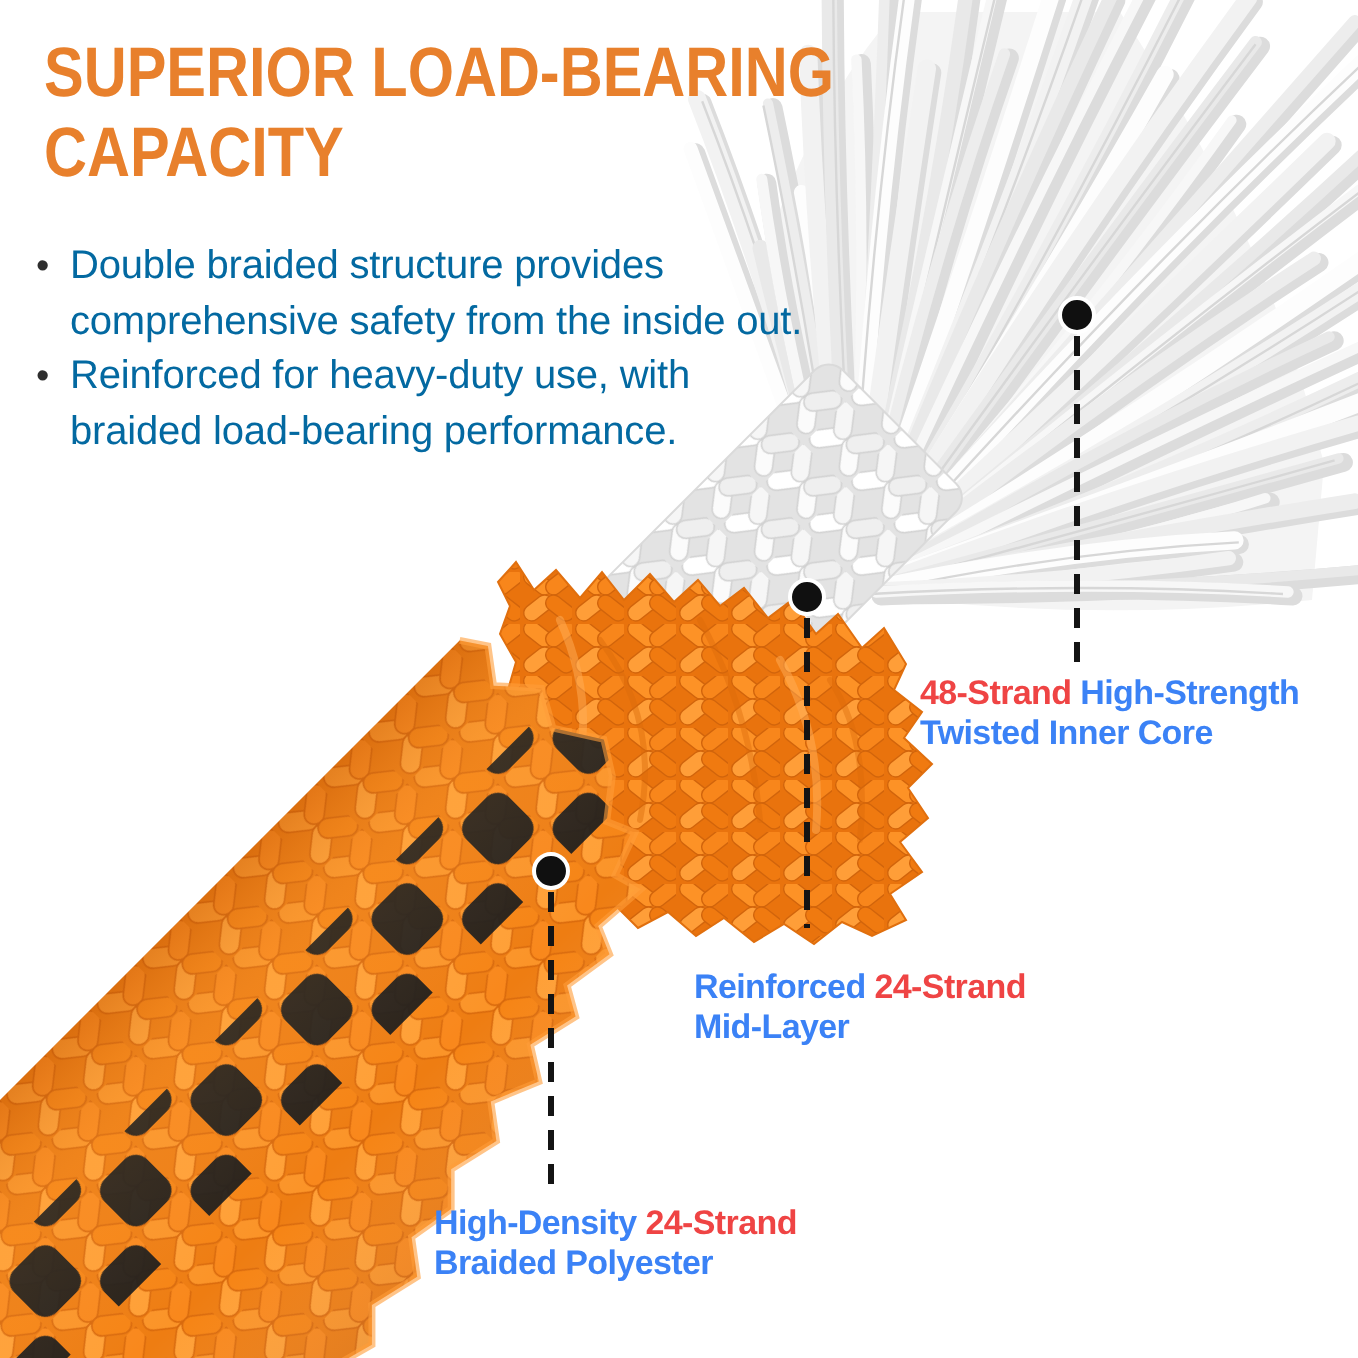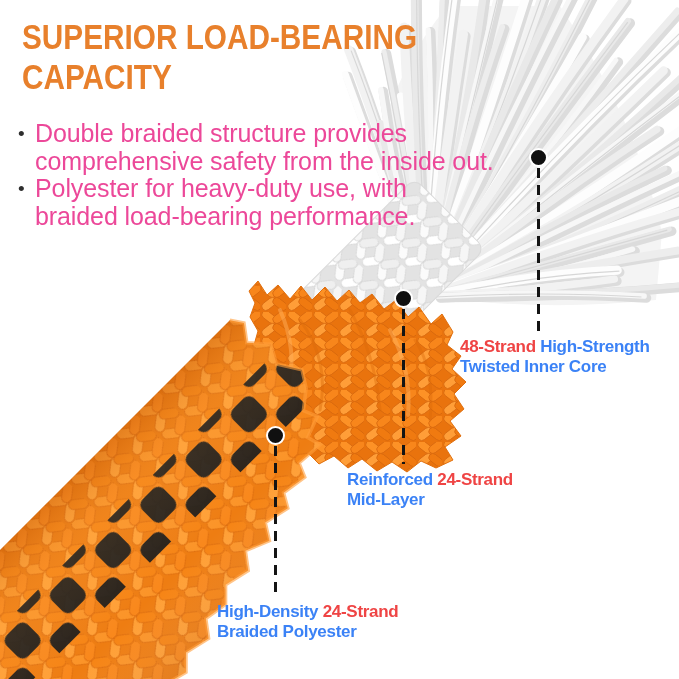--- a/index.html
+++ b/index.html
@@ -10,21 +10,21 @@
   .rope-svg{position:absolute;left:0;top:0;z-index:1;}
   .overlay{position:absolute;left:0;top:0;width:100%;height:100%;z-index:2;}
   .title{
     position:absolute;left:22px;top:17px;
     font-size:35px;font-weight:bold;line-height:40px;letter-spacing:0px;
     transform:scaleX(.85);transform-origin:left top;white-space:nowrap;
   }
   .bullets{position:absolute;left:18px;top:120px;}
   .bullet-item{display:flex;align-items:flex-start;}
   .bullet-marker{font-size:19px;line-height:27.5px;width:17px;flex:none;color:#2e2e2e;}
-  .bullet-text{font-size:25px;line-height:27.5px;letter-spacing:-.1px;color:#ec4899;}
+  .bullet-text{font-size:20px;line-height:27.5px;letter-spacing:-.1px;color:#0369a1;}
   .callout{
     position:absolute;font-size:17px;font-weight:bold;line-height:19.5px;
     letter-spacing:-.3px;white-space:nowrap;
   }
   .k{color:#3b82f6;}
   .o{color:#ef4444;}
   .dot{
     position:absolute;width:15px;height:15px;border-radius:50%;
     background:#101010;border:2.5px solid #ffffff;box-sizing:content-box;
   }
@@ -219,39 +219,39 @@
       <div>CAPACITY</div>
     </div>
 
     <div class="bullets">
       <div class="bullet-item">
         <span class="bullet-marker">•</span>
         <span class="bullet-text"><span>Double braided structure provides</span><br><span>comprehensive safety from the inside out.</span></span>
       </div>
       <div class="bullet-item">
         <span class="bullet-marker">•</span>
-        <span class="bullet-text"><span>Polyester for heavy-duty use, with</span><br><span>braided load-bearing performance.</span></span>
+        <span class="bullet-text"><span>Reinforced for heavy-duty use, with</span><br><span>braided load-bearing performance.</span></span>
       </div>
     </div>
 
     <div class="dot" style="left:529px;top:148px;"></div>
     <div class="dash-line" style="left:537px;top:168px;height:164px;"></div>
 
     <div class="dot" style="left:394px;top:289px;"></div>
     <div class="dash-line" style="left:402px;top:309px;height:155px;"></div>
 
     <div class="dot" style="left:266px;top:426px;"></div>
     <div class="dash-line" style="left:274px;top:446px;height:151px;"></div>
 
     <div class="callout" style="left:460px;top:337px;">
       <div><span class="o">48-Strand</span> <span class="k">High-Strength</span></div>
       <div class="k">Twisted Inner Core</div>
     </div>
 
-    <div class="callout" style="left:347px;top:470px;">
+    <div class="callout" style="left:347px;top:484px;">
       <div><span class="k">Reinforced</span> <span class="o">24-Strand</span></div>
       <div class="k">Mid-Layer</div>
     </div>
 
     <div class="callout" style="left:217px;top:602px;">
       <div><span class="k">High-Density</span> <span class="o">24-Strand</span></div>
       <div class="k">Braided Polyester</div>
     </div>
 
   </div>

